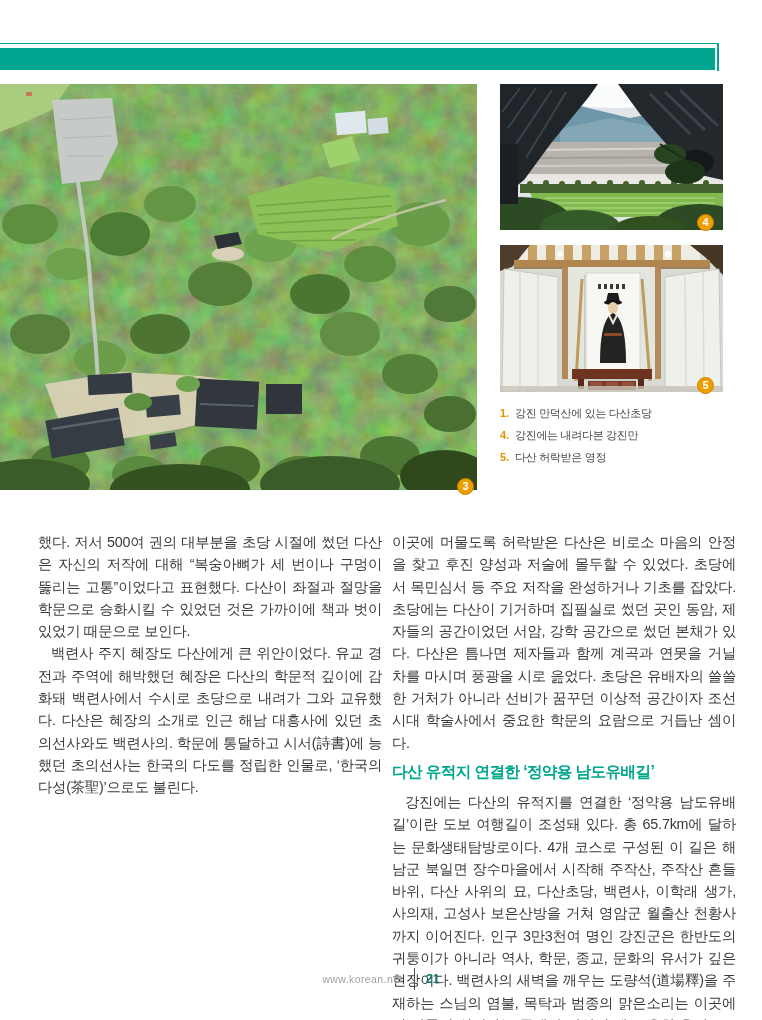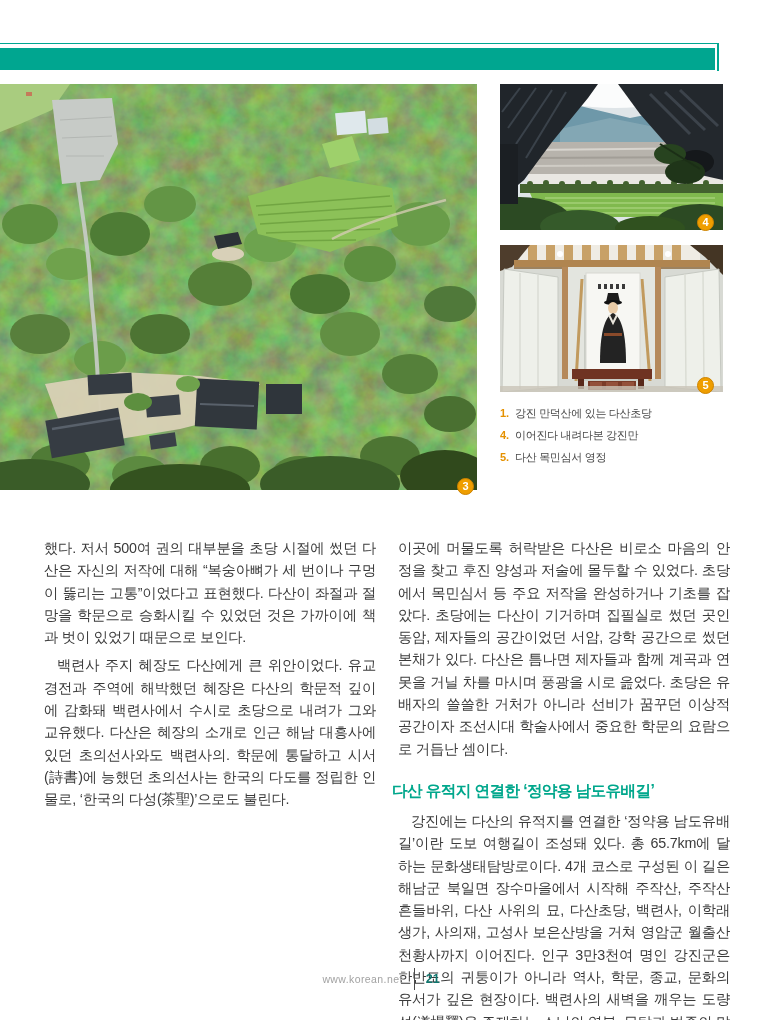--- a/index.html
+++ b/index.html
@@ -28,26 +28,26 @@
   
   .captions{position:absolute;left:500px;top:402px;width:240px;font-size:11px;line-height:22px;}
   .cap-row{white-space:nowrap;}
   .cap-num{color:#e59100;font-weight:bold;display:inline-block;width:15px;}
   .cap-text{color:#474747;letter-spacing:-0.3px;}
   
   .col{position:absolute;top:531px;width:344px;}
   .col-left{left:38px;}
   .col-right{left:392px;}
   .col p{
-    margin:6px;font-size:14.3px;line-height:22.3px;text-align:justify;
+    margin:0;font-size:14.3px;line-height:22.3px;text-align:justify;
     word-break:break-all;letter-spacing:-0.2px;color:#3a3a3a;
   }
   .col p.indent{text-indent:13px;}
   .section-heading{
-    margin:21px 0 8px 0;font-size:15.6px;font-weight:bold;color:#00a78c;letter-spacing:-0.6px;
+    margin:8px 0 8px 0;font-size:15.6px;font-weight:bold;color:#00a78c;letter-spacing:-0.6px;
   }
   
   .footer{
     position:absolute;left:0;right:0;top:966px;height:26px;
     display:flex;align-items:center;justify-content:center;gap:11px;
   }
   .footer-url{color:#a2a2a2;font-size:10.5px;letter-spacing:0.4px;}
   .footer-divider{width:1px;height:22px;background:#4a4a4a;}
   .footer-page{color:#0f766e;font-size:12.5px;font-weight:bold;}
 </style>
@@ -273,24 +273,24 @@
 
   <div class="badge badge-3">3</div>
   <div class="badge badge-4">4</div>
   <div class="badge badge-5">5</div>
 
   <div class="captions">
     <div class="cap-row">
       <span class="cap-num">1.</span><span class="cap-text">강진 만덕산에 있는 다산초당</span>
     </div>
     <div class="cap-row">
-      <span class="cap-num">4.</span><span class="cap-text">이어진다 내려다본 강진만</span>
+      <span class="cap-num">4.</span><span class="cap-text">강진에는 내려다본 강진만</span>
     </div>
     <div class="cap-row">
-      <span class="cap-num">5.</span><span class="cap-text">다산 목민심서 영정</span>
+      <span class="cap-num">5.</span><span class="cap-text">다산 허락받은 영정</span>
     </div>
   </div>
 
   <div class="col col-left">
     <p>했다. 저서 500여 권의 대부분을 초당 시절에 썼던 다산은 자신의 저작에 대해 “복숭아뼈가 세 번이나 구멍이 뚫리는 고통”이었다고 표현했다. 다산이 좌절과 절망을 학문으로 승화시킬 수 있었던 것은 가까이에 책과 벗이 있었기 때문으로 보인다.</p>
     <p class="indent">백련사 주지 혜장도 다산에게 큰 위안이었다. 유교 경전과 주역에 해박했던 혜장은 다산의 학문적 깊이에 감화돼 백련사에서 수시로 초당으로 내려가 그와 교유했다. 다산은 혜장의 소개로 인근 해남 대흥사에 있던 초의선사와도 백련사의. 학문에 통달하고 시서(詩書)에 능했던 초의선사는 한국의 다도를 정립한 인물로, ‘한국의 다성(茶聖)’으로도 불린다.</p>
 
   </div>
 
   <div class="col col-right">

